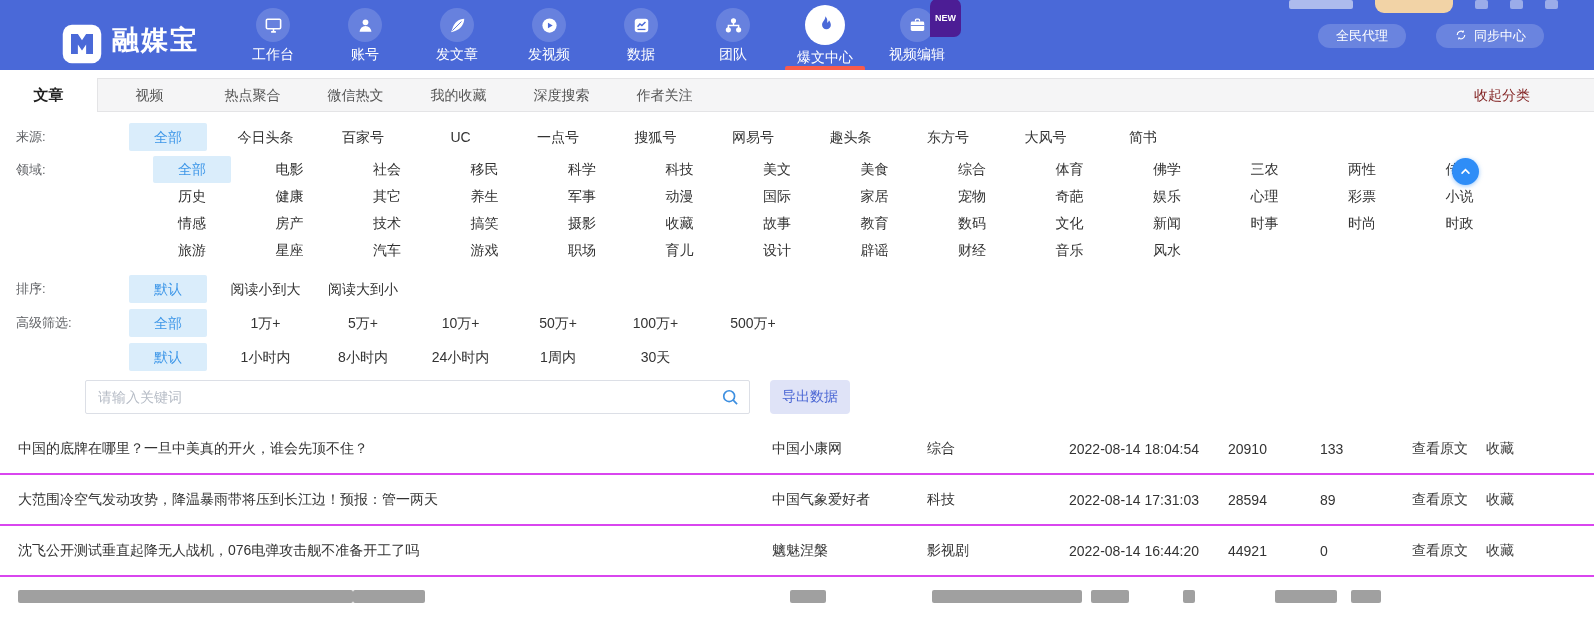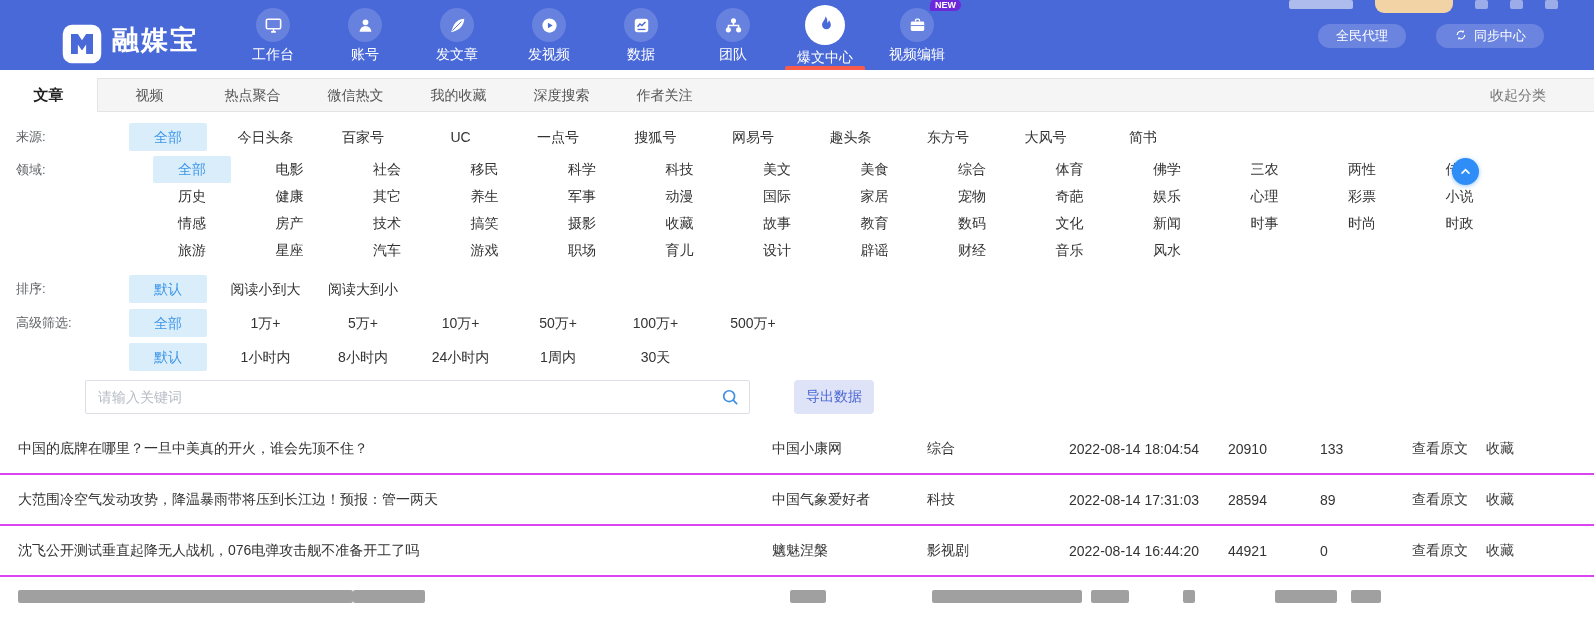--- a/index.html
+++ b/index.html
@@ -21,56 +21,56 @@
   .nav-item { position:relative; width:92px; height:70px; display:flex; flex-direction:column;
     align-items:center; padding-top:8px; cursor:pointer; }
   .nav-ic { width:34px; height:34px; border-radius:50%; background:rgba(255,255,255,.16);
     display:flex; align-items:center; justify-content:center; }
   .nav-ic svg { width:19px; height:19px; }
   .nav-item.active .nav-ic { width:40px; height:40px; background:#fff; margin-top:-3px; }
   .nav-item.active .nav-ic svg { width:22px; height:22px; }
   .nav-label { margin-top:4px; color:#fff; font-size:14px; white-space:nowrap; }
   .nav-underline { position:absolute; bottom:0; left:50%; transform:translateX(-50%);
     width:80px; height:4px; background:#f85b4b; border-radius:2px 2px 0 0; }
-  .nav-badge { position:absolute; top:-1px; right:2px; background:#6d28d9; color:#fff;
-    font-size:9px; font-weight:bold; padding:1px 5px; border-radius:7px 7px 7px 0; }
+  .nav-badge { position:absolute; top:-1px; right:2px; background:#4c1d95; color:#fff;
+    font-size:9px; font-weight:bold; padding:14px 5px; border-radius:7px 7px 7px 0; }
 
   .header-actions { position:absolute; right:50px; top:24px; display:flex; gap:30px; }
   .pill-btn { height:24px; padding:0 18px; border-radius:14px; background:rgba(255,255,255,.18);
     color:#fff; font-size:13px; display:flex; align-items:center; gap:6px; cursor:pointer; border:none; }
   .pill-btn svg { width:14px; height:14px; }
 
   
   .tabwrap { margin-top:8px; height:34px; display:flex;border-radius:8px; }
   .tab { height:34px; line-height:33px; text-align:center; font-size:14px; color:#555; cursor:pointer; }
   .tab.active { width:97px; background:#fff; color:#1f1f1f; font-weight:bold; font-size:15px; }
   .tab-rest { flex:1; background:#f5f5f6; border:1px solid #e4e4e6; border-right:none;
     display:flex; justify-content:space-between; }
   .tab:not(.active) { width:103px; }
   .tabs-inner { display:flex; }
-  .collapse-link { line-height:32px; font-size:14px; color:#737373; margin-right:48px; cursor:pointer; }
+  .collapse-link { line-height:32px; font-size:14px; color:#7f1d1d; margin-right:64px; cursor:pointer; }
 
   
   .filters { position:relative; padding-top:8px; background:#fff; }
   .filter-row { display:flex; }
   .flabel { width:85px; padding-left:16px; font-size:13px; color:#606266; line-height:34px; flex:none; }
   .opts { display:grid; grid-template-columns:repeat(14,97.5px);padding-left:44px; }
   .chip { width:78px; height:28px; line-height:28px; margin:3px 0; text-align:center;
     font-size:14px; color:#333; cursor:pointer; border-radius:2px; white-space:nowrap; }
   .chip.sel { background:#daedfb; color:#3e97e8; }
   .field-opts .chip { height:27px; line-height:27px; margin:0; }
   .field-row { margin-top:2px;gap:24px; }
   .field-row .flabel { line-height:27px; }
   .sort-row { margin-top:8px; }
   .collapse-circle { position:absolute; left:1452px; top:46px; width:27px; height:27px;
     border-radius:50%; background:#2e8df7; border:none; cursor:pointer;
     display:flex; align-items:center; justify-content:center; box-shadow:0 1px 4px rgba(46,141,247,.5); }
   .collapse-circle svg { width:15px; height:15px; }
 
-  .search-row { display:flex; margin:6px 0 10px 85px;gap:24px; }
+  .search-row { display:flex; margin:6px 0 10px 85px; }
   .searchbox { position:relative; width:665px; }
   .searchbox input { width:100%; height:34px; border:1px solid #dcdfe6; border-radius:2px;
     padding:0 40px 0 12px; font-size:14px; color:#333; outline:none;
     font-family:"Liberation Sans","DejaVu Sans",sans-serif; }
   .searchbox input::placeholder { color:#b6bcc6; }
   .search-ic { position:absolute; right:10px; top:7px; width:20px; height:20px; cursor:pointer; }
   .export-btn { margin-left:20px; width:80px; height:34px; background:#dfe3f7; color:#4a66d4;
     border:none; border-radius:4px; font-size:14px; cursor:pointer;
     font-family:"Liberation Sans","DejaVu Sans",sans-serif; }
 

